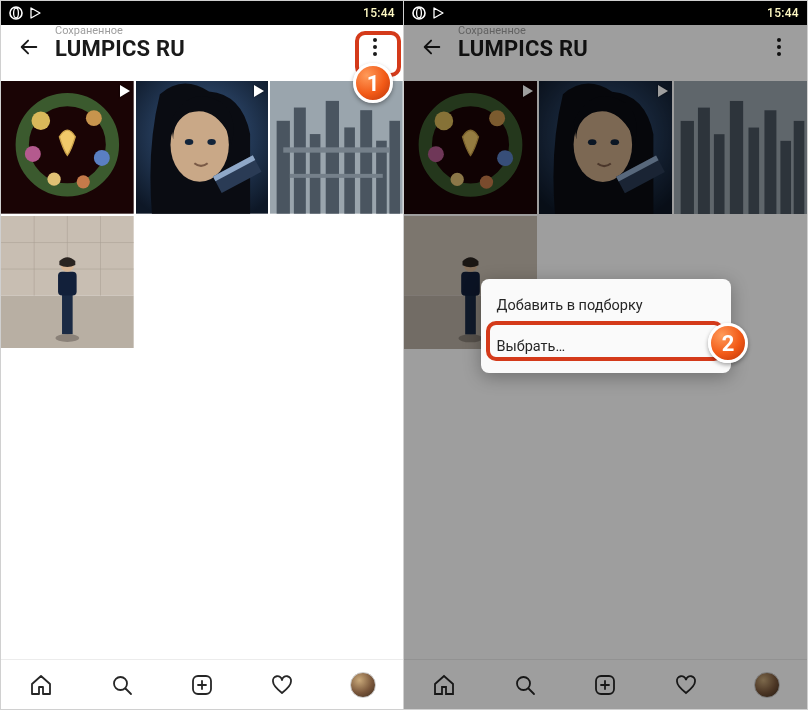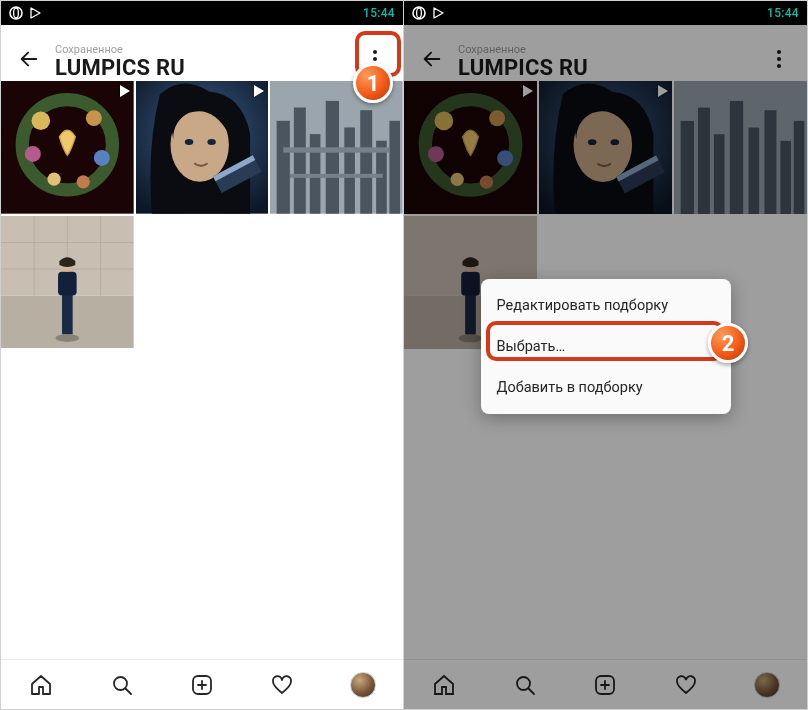--- a/index.html
+++ b/index.html
@@ -17,36 +17,36 @@
     background: #fff;
     display: flex; flex-direction: column;
     border-right: 1px solid #d0d0d0;
   }
   .phone:last-child { border-right: none; }
 
   
   .status-bar {
     height: 24px;
     background: #000;
-    color: #14b8a6;
+    color: #fef9c3;
     display: flex;
     align-items: center;
     justify-content: space-between;
     padding: 0 8px;
     font-size: 12px;
     font-weight: 500;
     letter-spacing: .3px;
   }
   .status-left { display:flex; align-items:center; gap:6px;}
   .status-left span svg { display:block; }
   
   .app-header {
     height: 56px;
     display: flex;
-    align-items: flex-end;
+    align-items: flex-start;
     padding: 0 6px;
     background:#fff;
   }
   .back-btn, .menu-btn {
     width: 44px; height: 44px;
     display:flex; align-items:center; justify-content:center;
     cursor:pointer;
   }
   .titles { flex:1; padding-left:4px;}
   .sub { font-size:11px; color:#9e9e9e; line-height:1;}
@@ -397,23 +397,22 @@
           </svg>
         </div>
       <div class="nav-item">
           <div class="avatar"></div>
         </div>
     </div>
 
     <div class="dim" style="top:24px;"></div>
 
     <div class="popup">
-      <div class="popup-item">Редактировать подборку</div>
+      <div class="popup-item">Добавить в подборку</div>
       <div class="popup-item">Выбрать…</div>
-      <div class="popup-item">Добавить в подборку</div>
     </div>
 
     <div class="callout-box" style="left:82px; top:320px; width:238px; height:40px;"></div>
     <div class="callout-num" style="left:304px; top:322px;">
         <span>2</span>
       </div>
   </div>
 
 </div>
 

